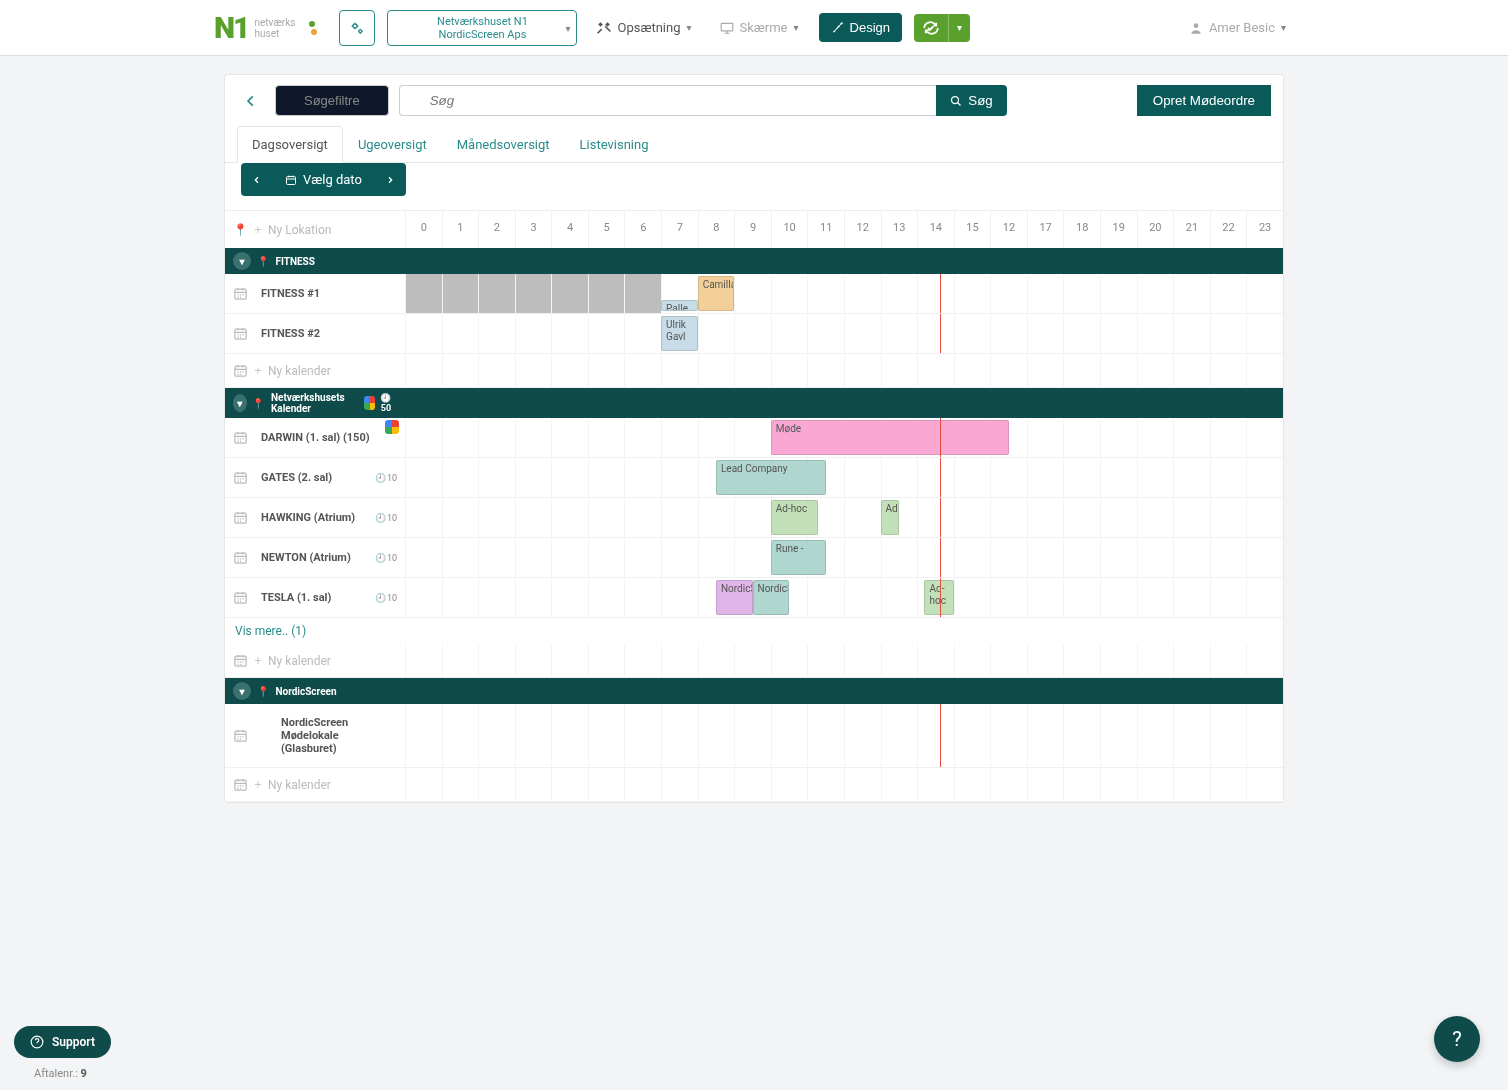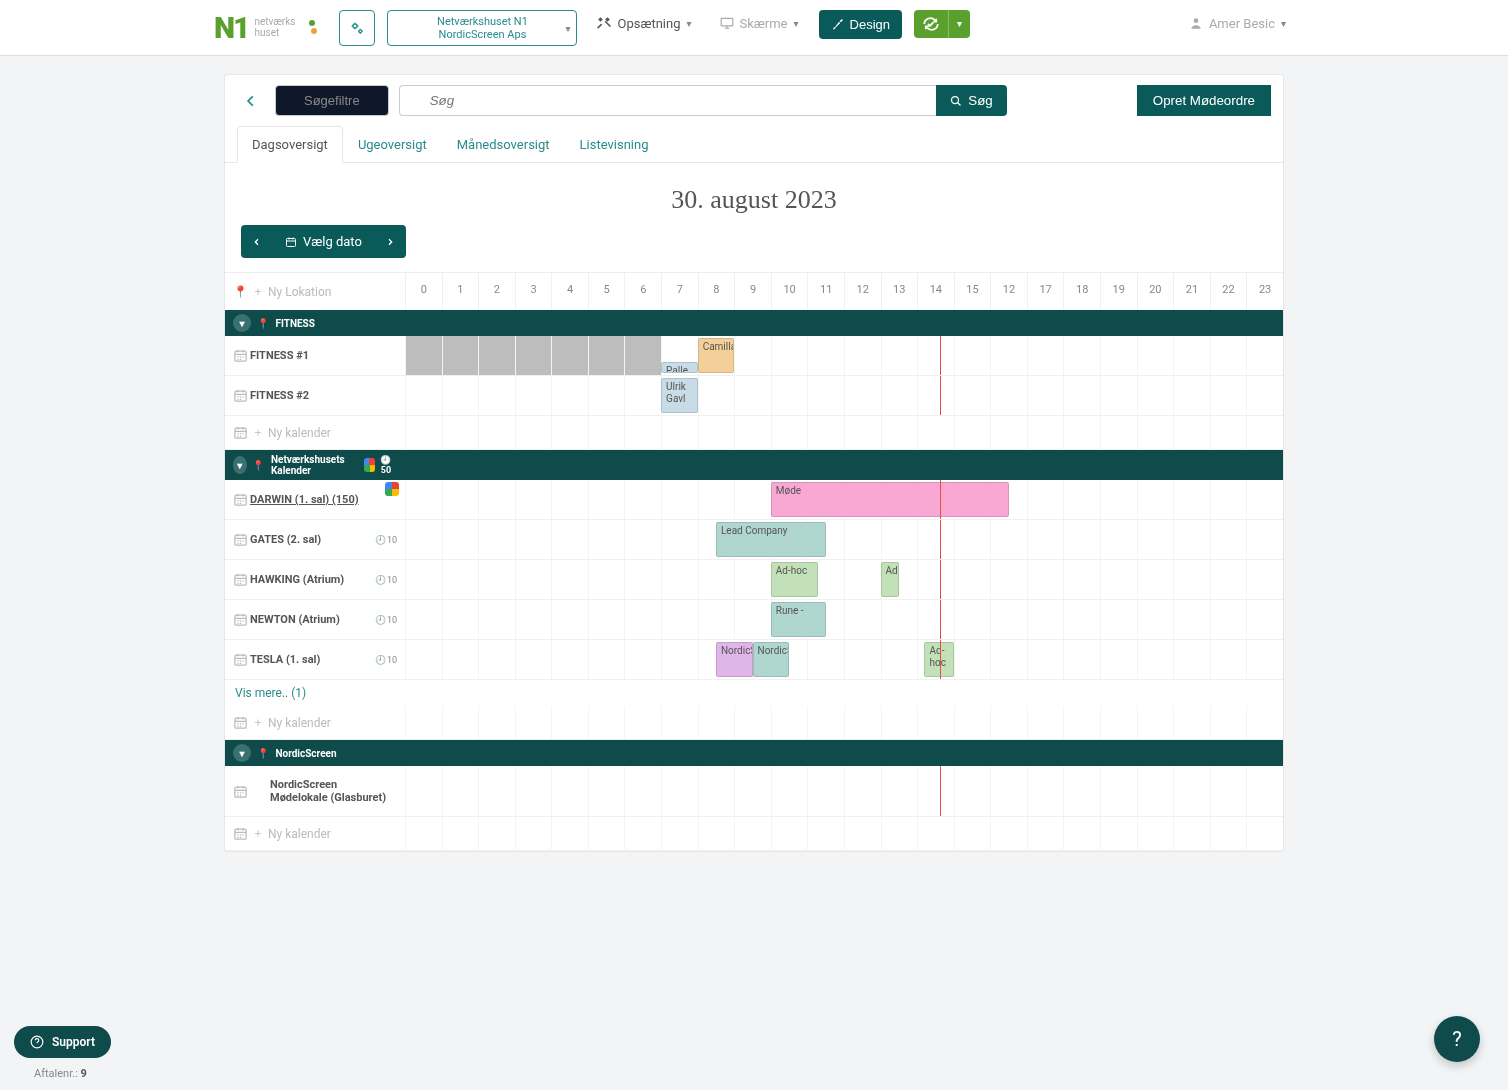--- a/index.html
+++ b/index.html
@@ -1,18 +1,18 @@
 <!DOCTYPE html>
 <html><head>
 <meta charset="utf-8">
 <style>
   * { box-sizing: border-box; margin: 0; padding: 0; }
   body { font-family: -apple-system, BlinkMacSystemFont, "Segoe UI", Roboto, sans-serif; background: #f2f4f6; color: #444; font-size: 13px; }
   .topbar { background: #fff; border-bottom: 1px solid #ddd; height: 56px; display: flex; align-items: center; padding: 0 20px; }
-  .topbar-inner { max-width: 1080px; margin: 0 auto; width: 100%; display: flex; align-items: flex-start; gap: 12px; }
+  .topbar-inner { max-width: 1080px; margin: 0 auto; width: 100%; display: flex; align-items: center; gap: 12px; }
   .logo { display: flex; align-items: center; gap: 6px; margin-right: 8px; }
   .logo-mark { font-weight: 900; font-size: 30px; color: #5aa02c; letter-spacing: -2px; }
   .logo-text { font-size: 10px; line-height: 1.1; color: #aaa; }
   .logo-dots { width: 18px; height: 18px; position: relative; }
   .logo-dots::before, .logo-dots::after { content:''; position:absolute; width:6px; height:6px; border-radius:50%; }
   .logo-dots::before { background:#5aa02c; top:2px; left:8px; }
   .logo-dots::after { background:#e8a43a; bottom:2px; right:2px; }
   .sq-btn { width: 36px; height: 36px; border:1px solid #2a8b8b; border-radius:4px; display:flex; align-items:center; justify-content:center; background:#fff; color:#2a8b8b; cursor:pointer; }
   .org-dd { border:1px solid #2a8b8b; border-radius:4px; padding:4px 18px 4px 18px; background:#fff; color:#2a8b8b; font-size:11px; text-align:center; cursor:pointer; position:relative; min-width:190px; }
   .org-dd .caret { position:absolute; right:6px; top:50%; transform:translateY(-50%); }
@@ -51,21 +51,21 @@
   .cal-grid-col { flex:1; display:flex; position:relative; }
   .hour-cell { flex:1; text-align:center; padding:10px 0; color:#888; font-size:11px; border-left:1px solid #f0f0f0; }
 
   .loc-header { background:#0f4b4b; color:#fff; display:flex; align-items:center; min-width:1020px; }
   .loc-header .cal-label-col { color:#fff; font-weight:700; font-size:10px; padding:4px 8px; display:flex; align-items:center; gap:6px; }
   .collapse-btn { width:18px; height:18px; border-radius:50%; background:#3a7070; display:flex; align-items:center; justify-content:center; font-size:10px; }
   .gbadge { width:14px; height:14px; border-radius:3px; display:inline-block; background:conic-gradient(#ea4335 0 25%,#fbbc05 0 50%,#34a853 0 75%,#4285f4 0 100%); }
   .minibadge { font-size:9px; color:#fff; display:flex; gap:2px; align-items:center; }
 
   .room-row { display:flex; min-width:1020px; border-bottom:1px solid #f0f0f0; }
-  .room-row .cal-label-col { color:#555; font-weight:700; font-size:11px; padding:12px 8px; display:flex; align-items:center; gap:2px; position:relative; }
+  .room-row .cal-label-col { color:#555; font-weight:700; font-size:11px; padding:12px 8px; display:flex; align-items:center; gap:13px; position:relative; }
   .cal-icon { color:#bbb; font-size:14px; flex-shrink:0; }
   .room-row .cal-grid-col { position:relative; min-height:38px; }
   .timeline { position:absolute; inset:0; display:flex; }
   .timeline > div { flex:1; border-left:1px solid #f4f4f4; }
   .blocked { background:#bdbdbd; }
   .now-line { position:absolute; top:0; bottom:0; width:1px; background:#e74c3c; z-index:5; }
 
   .event { position:absolute; top:2px; bottom:2px; border-radius:2px; padding:2px 4px; font-size:10px; color:#555; overflow:hidden; border:1px solid rgba(0,0,0,0.12); cursor:pointer; line-height:1.2; z-index:3; }
   .ev-blue  { background:#c7dce6; }
   .ev-orange{ background:#f3d09a; }
@@ -202,21 +202,20 @@
       <button class="create-btn">Opret Mødeordre</button>
     </div>
 
     <div class="tabs" id="tabs">
         <div class="tab active">Dagsoversigt</div>
         <div class="tab">Ugeoversigt</div>
         <div class="tab">Månedsoversigt</div>
         <div class="tab">Listevisning</div>
       </div>
 
-    <div class="date-title">30. august 2023</div>
 
     <div class="date-ctrl">
       <div>
         <svg width="8" height="10" viewBox="0 0 24 24" fill="none" stroke="#fff" stroke-width="4">
             <path d="M15 4l-8 8 8 8"></path>
           </svg>
       </div>
       <div>
         <span>
           <svg width="12" height="12" viewBox="0 0 24 24" fill="none" stroke="#fff" stroke-width="2">
@@ -413,21 +412,21 @@
             <div class="cal-grid-col"></div>
           </div>
           <div class="room-row">
             <div class="cal-label-col">
         <span class="cal-icon">
                 <svg width="15" height="15" viewBox="0 0 24 24" fill="none" stroke="#bbb" stroke-width="2">
                   <rect x="3" y="5" width="18" height="16" rx="2"></rect>
                   <path d="M3 10h18M8 3v4M16 3v4M7 14h2M11 14h2M15 14h2M7 18h2M11 18h2"></path>
                 </svg>
               </span>
-        <span style="flex:1;text-decoration:underline;">DARWIN (1. sal) (150)</span>
+        <span style="flex:1;">DARWIN (1. sal) (150)</span>
         <span class="gbadge g-small"></span>
       </div>
       <div class="cal-grid-col">
               <div class="timeline">
                 <div></div>
                 <div></div>
                 <div></div>
                 <div></div>
                 <div></div>
                 <div></div>

